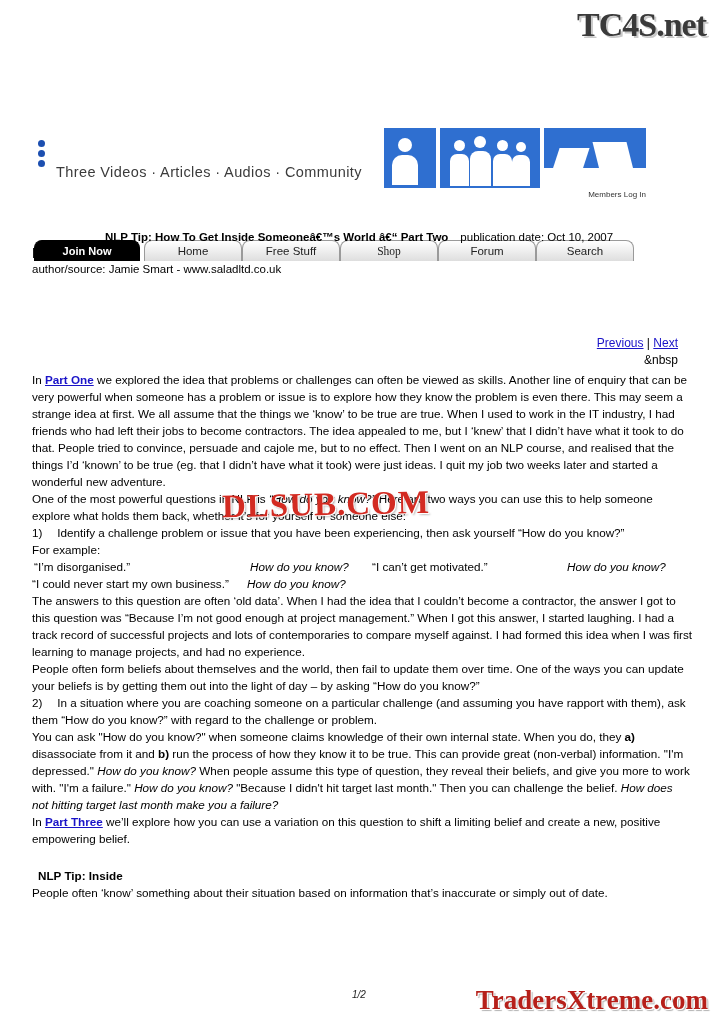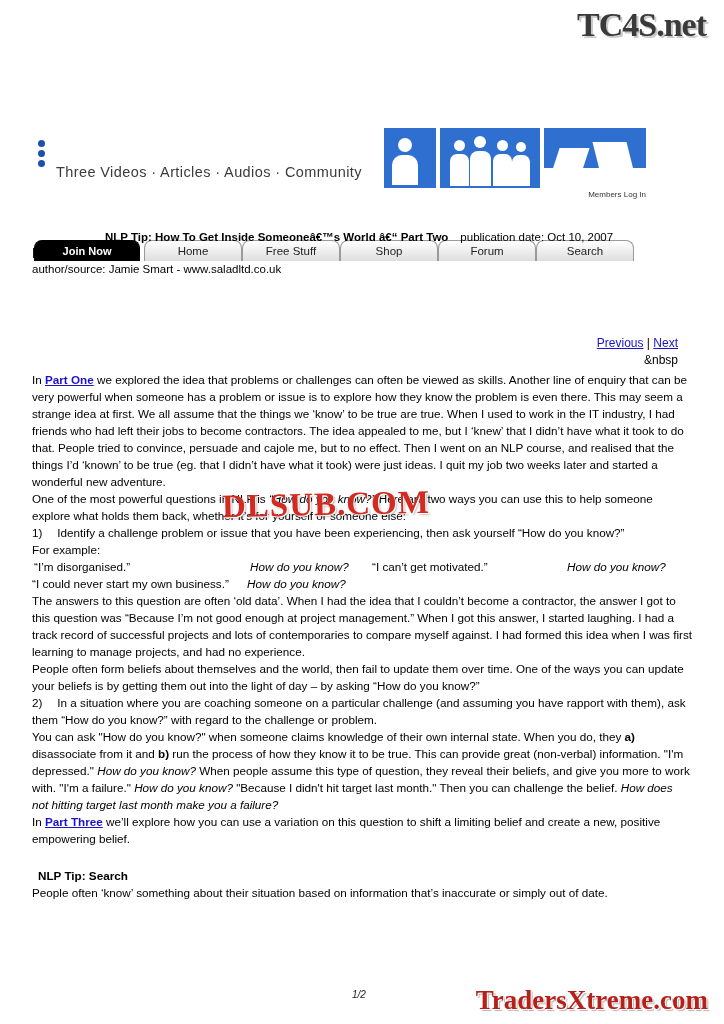--- a/index.html
+++ b/index.html
@@ -300,21 +300,21 @@
     </div>
   </div>
 
   <div class="members-log">Members Log In</div>
 </div>
 
 <div class="nav-row">
   <div class="tab join" style="left:0px;width:104px;">Join Now</div>
   <div class="tab" style="left:110px;width:96px;">Home</div>
   <div class="tab" style="left:208px;width:96px;">Free Stuff</div>
-  <div class="tab" style="left:306px;width:96px;">Shop</div>
+  <div class="tab" style="left:306px;width:96px;font-family:Liberation Serif, serif;">Shop</div>
   <div class="tab" style="left:404px;width:96px;">Forum</div>
   <div class="tab" style="left:502px;width:96px;">Search</div>
 </div>
 
 <div class="art-title-row">
   <span>NLP Tip: How To Get Inside Someoneâ€™s World â€“ Part Two</span><span class="pubdate">publication date: Oct 10, 2007</span>
 </div>
 <div class="pipe-line">|</div>
 <div class="author-line">author/source: Jamie Smart - www.saladltd.co.uk</div>
 
@@ -341,20 +341,20 @@
   </div>
 
   <p> The answers to this question are often ‘old data’. When I had the idea that I couldn’t become a contractor, the answer I got to this question was “Because I’m not good enough at project management.” When I got this answer, I started laughing. I had a track record of successful projects and lots of contemporaries to compare myself against. I had formed this idea when I was first learning to manage projects, and had no experience.</p>
   <p> People often form beliefs about themselves and the world, then fail to update them over time. One of the ways you can update your beliefs is by getting them out into the light of day – by asking “How do you know?”</p>
   <p>2)   In a situation where you are coaching someone on a particular challenge (and assuming you have rapport with them), ask them “How do you know?” with regard to the challenge or problem.</p>
 
   <p><span> You can ask "How do you know?" when someone claims knowledge of their own internal state. When you do, they </span><span class="bold">a)</span><span> disassociate from it and </span><span class="bold">b)</span><span> run the process of how they know it to be true. This can provide great (non-verbal) information. "I'm depressed." </span><span class="ital">How do you know?</span><span> When people assume this type of question, they reveal their beliefs, and give you more to work with. "I'm a failure." </span><span class="ital">How do you know?</span><span> "Because I didn't hit target last month." Then you can challenge the belief. </span><span class="ital">How does not hitting target last month make you a failure?</span></p>
 
   <p><span>In </span><span class="lnk">Part Three</span><span> we’ll explore how you can use a variation on this question to shift a limiting belief and create a new, positive empowering belief.</span></p>
 
-  <div class="summary-head">NLP Tip: Search</div>
+  <div class="summary-head">NLP Tip: Inside</div>
   <p class="summary-body">People often ‘know’ something about their situation based on information that’s inaccurate or simply out of date.</p>
 </div>
 
 <div class="dlsub">DLSUB.COM</div>
 
 <div class="page-num">1/2</div>
 <div class="brand-bottom">TradersXtreme.com</div>
 
 </body></html>

